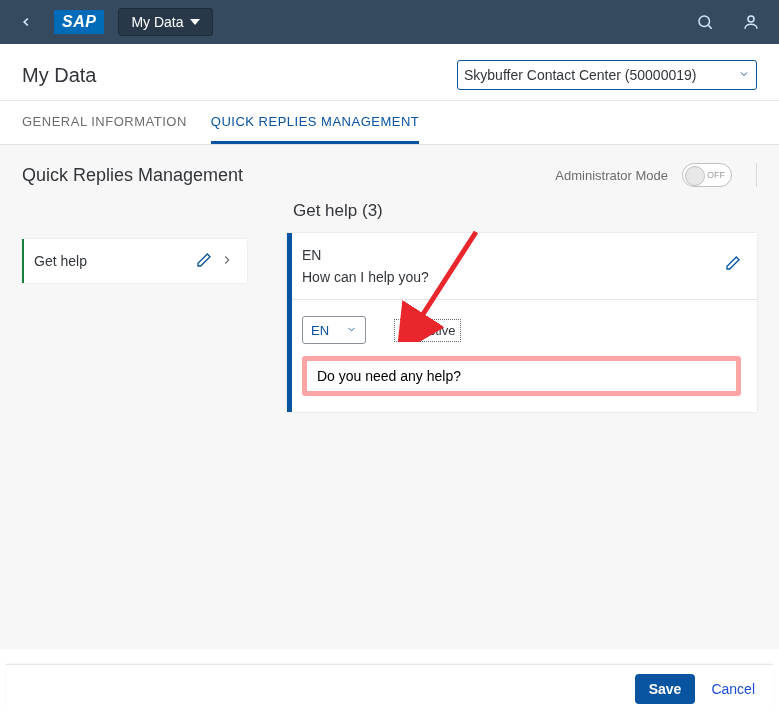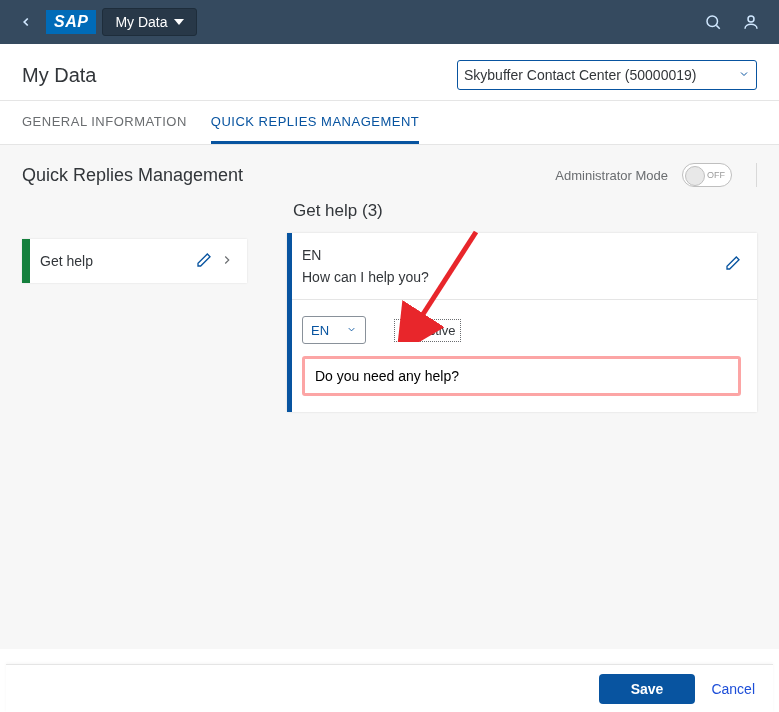--- a/index.html
+++ b/index.html
@@ -13,21 +13,21 @@
       overflow: hidden;
       position: relative;
     }
     
     .shell-bar {
       background: #354a5f;
       height: 44px;
       display: flex;
       align-items: center;
       padding: 0 12px;
-      gap: 6px;
+      gap: 14px;
     }
     .shell-back {
       width: 28px; height: 28px;
       display: flex; align-items: center; justify-content: center;
       color: #d1e8ff; cursor: pointer;
     }
     .shell-logo {
       background: #006bb8;
       color: #fff;
       font-weight: 900;
@@ -153,21 +153,21 @@
       width: 1px; height: 24px;
       background: #d9d9d9;
       margin-left: 10px;
     }
     
     .columns { display: flex; gap: 20px; align-items:flex-start; }
     .col-left { width: 225px; }
     .col-right { flex: 1; padding-left: 20px; }
     .topic-item {
       background: #fff;
-      border-left: 8px solid #15803d;
+      border-left: 2px solid #15803d;
       height: 44px;
       display: flex;
       align-items: center;
       padding: 0 10px 0 10px;
       box-shadow: 0 0 2px rgba(0,0,0,0.1);
     }
     .topic-item .lbl { flex: 1; font-size: 14px; }
     .topic-item .edit-ico { color: #0854a0; width:26px; text-align:center; cursor:pointer;}
     .topic-item .chev-r { color: #6a6d70; width: 20px; text-align:center; cursor:pointer;}
     .detail-title {
@@ -215,21 +215,21 @@
     .active-checkbox {
       width: 14px; height: 14px;
       border: 1px solid #89919a;
       background: #fff;
       cursor: pointer;
     }
     .active-lbl { font-size: 13px; }
     .text-input {
       width: 100%;
       height: 40px;
-      border: 3px solid #fca5a5;
+      border: 5px solid #fca5a5;
       border-radius: 3px;
       padding: 8px 10px;
       font-size: 14px;
       font-family: inherit;
     }
     
     .arrow-svg {
       position: absolute;
       left: 388px;
       top: 222px;
@@ -247,21 +247,21 @@
       align-items: center;
       justify-content: flex-end;
       gap: 16px;
       padding: 0 18px;
     }
     .btn-primary {
       background: #0854a0;
       color: #fff;
       border: none;
       border-radius: 4px;
-      padding: 7px 32px;
+      padding: 7px 14px;
       font-size: 14px;
       font-weight: 600;
       cursor: pointer;
     }
     .btn-link {
       color: #1d4ed8;
       background: none;
       border: none;
       font-size: 14px;
       cursor: pointer;

